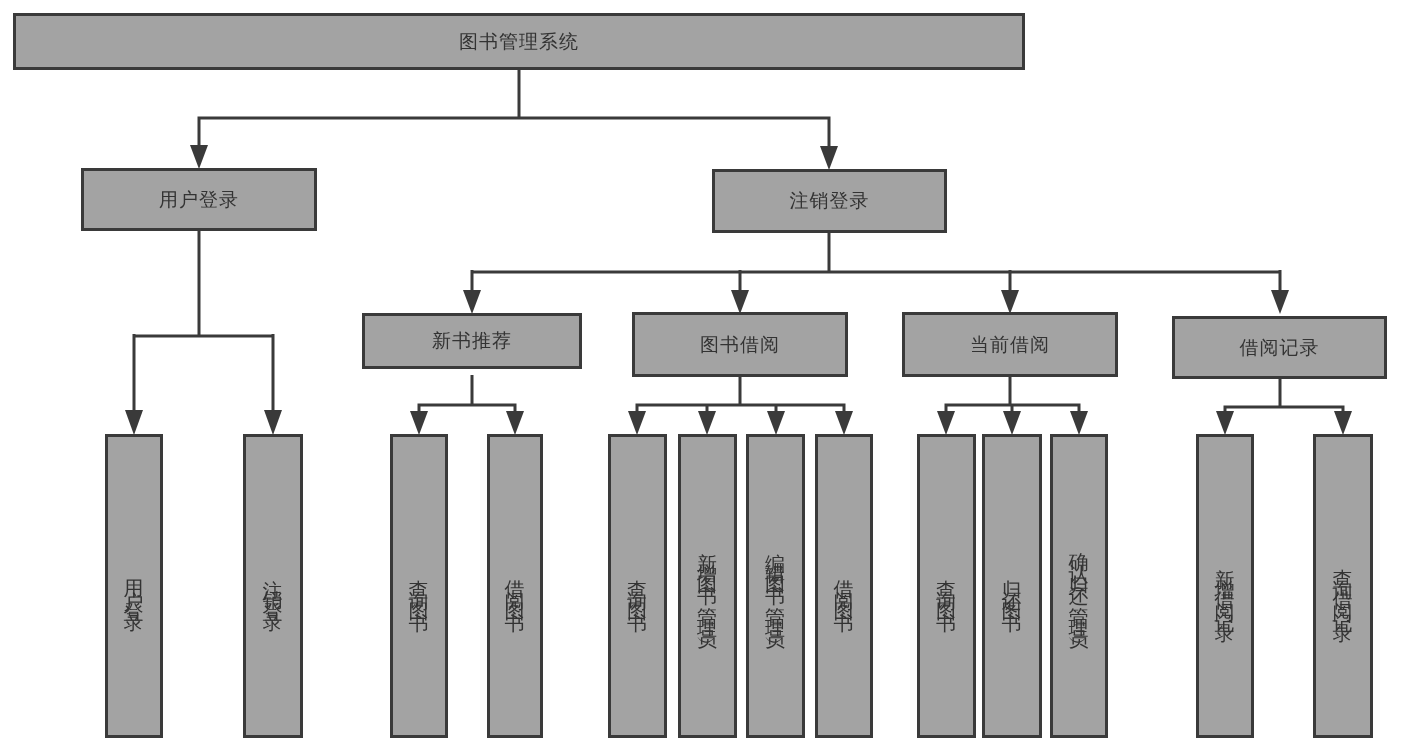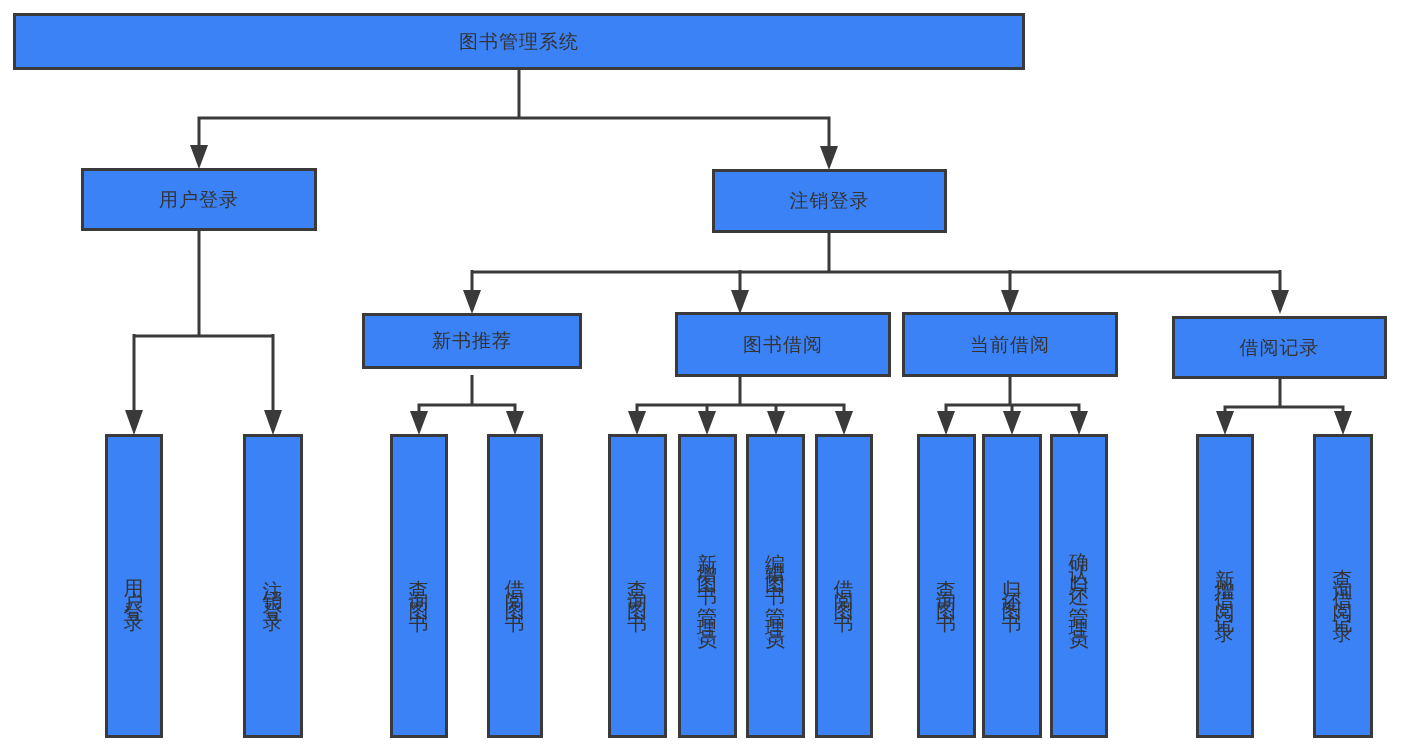--- a/index.html
+++ b/index.html
@@ -14,21 +14,21 @@
   }
   #connectors {
     position: absolute;
     left: 0; top: 0;
     width: 1405px; height: 747px;
   }
   .node {
     position: absolute;
     box-sizing: border-box;
     border: 3px solid #3a3a3a;
-    background: #3b82f6;
+    background: #a3a3a3;
     display: flex;
     align-items: center;
     justify-content: center;
     font-size: 19px;
     letter-spacing: 1px;
     color: #333333;
     white-space: nowrap;
   }
   .vnode {
     writing-mode: vertical-rl;
@@ -100,21 +100,21 @@
       <polygon points="1334,411 1352,411 1343,435"></polygon>
     </g>
   </svg>
 
   <div class="node" style="left:13px; top:13px; width:1012px; height:57px;">图书管理系统</div>
 
   <div class="node" style="left:81px; top:168px; width:236px; height:63px;">用户登录</div>
   <div class="node" style="left:712px; top:169px; width:235px; height:64px;">注销登录</div>
 
   <div class="node" style="left:362px; top:313px; width:220px; height:56px;">新书推荐</div>
-  <div class="node" style="left:632px; top:312px; width:216px; height:65px;margin-left:43px;">图书借阅</div>
+  <div class="node" style="left:632px; top:312px; width:216px; height:65px;">图书借阅</div>
   <div class="node" style="left:902px; top:312px; width:216px; height:65px;">当前借阅</div>
   <div class="node" style="left:1172px; top:316px; width:215px; height:63px;">借阅记录</div>
 
   <div class="node vnode" style="left:105px; top:434px; width:58px; height:304px;">用户登录</div>
   <div class="node vnode" style="left:243px; top:434px; width:60px; height:304px;">注销登录</div>
 
   <div class="node vnode" style="left:390px; top:434px; width:58px; height:304px;">查询图书</div>
   <div class="node vnode" style="left:487px; top:434px; width:56px; height:304px;">借阅图书</div>
 
   <div class="node vnode" style="left:608px; top:434px; width:59px; height:304px;">查询图书</div>

